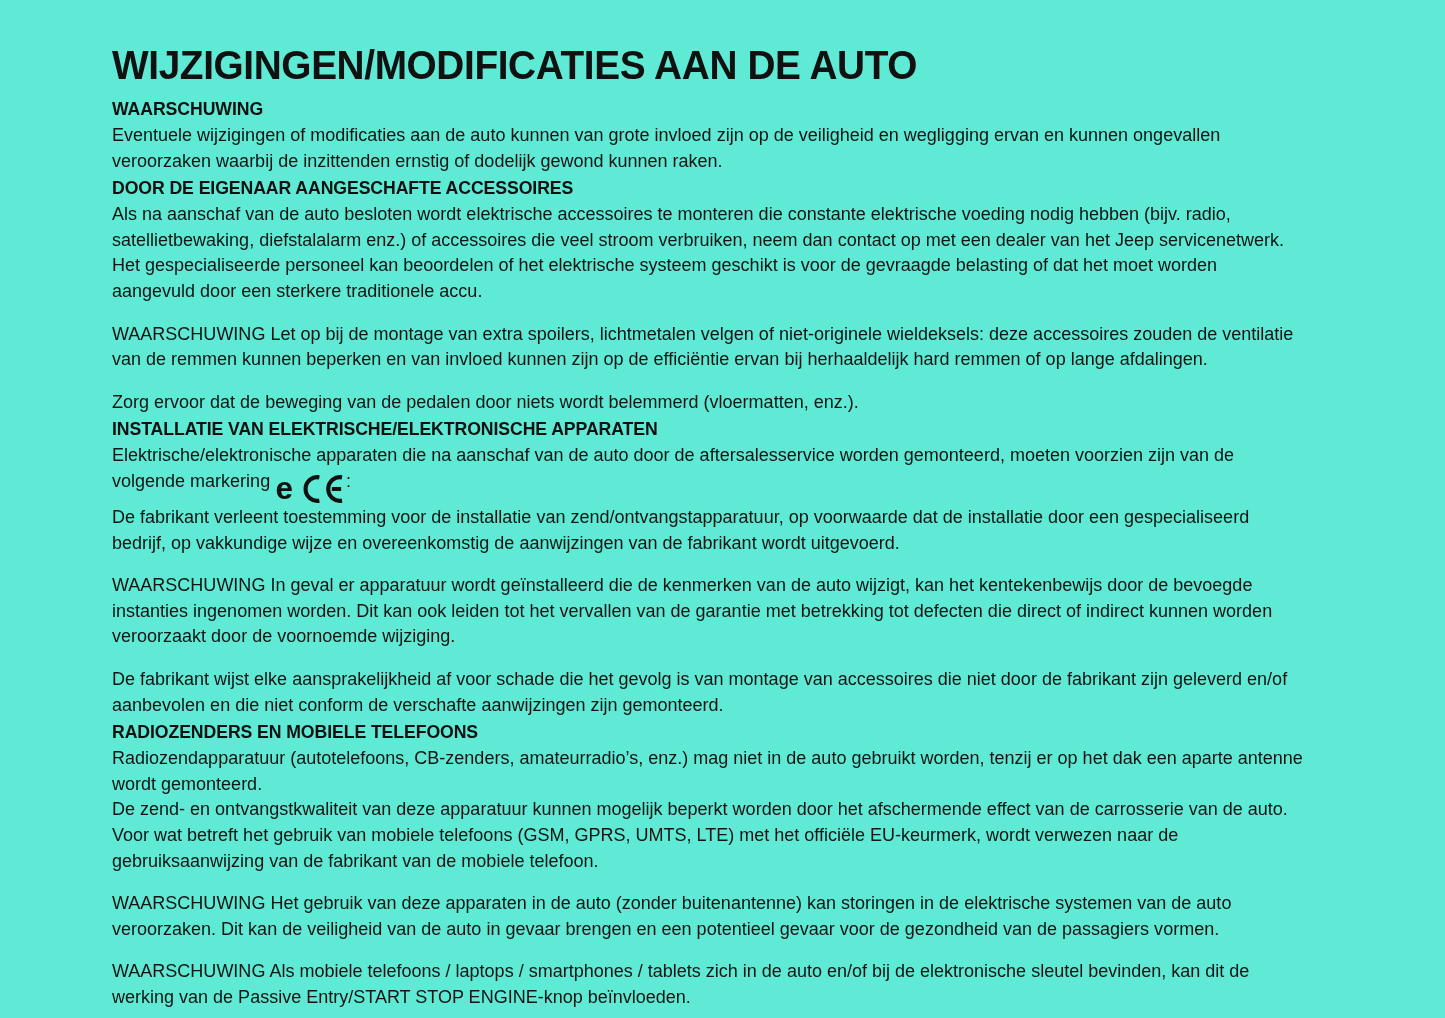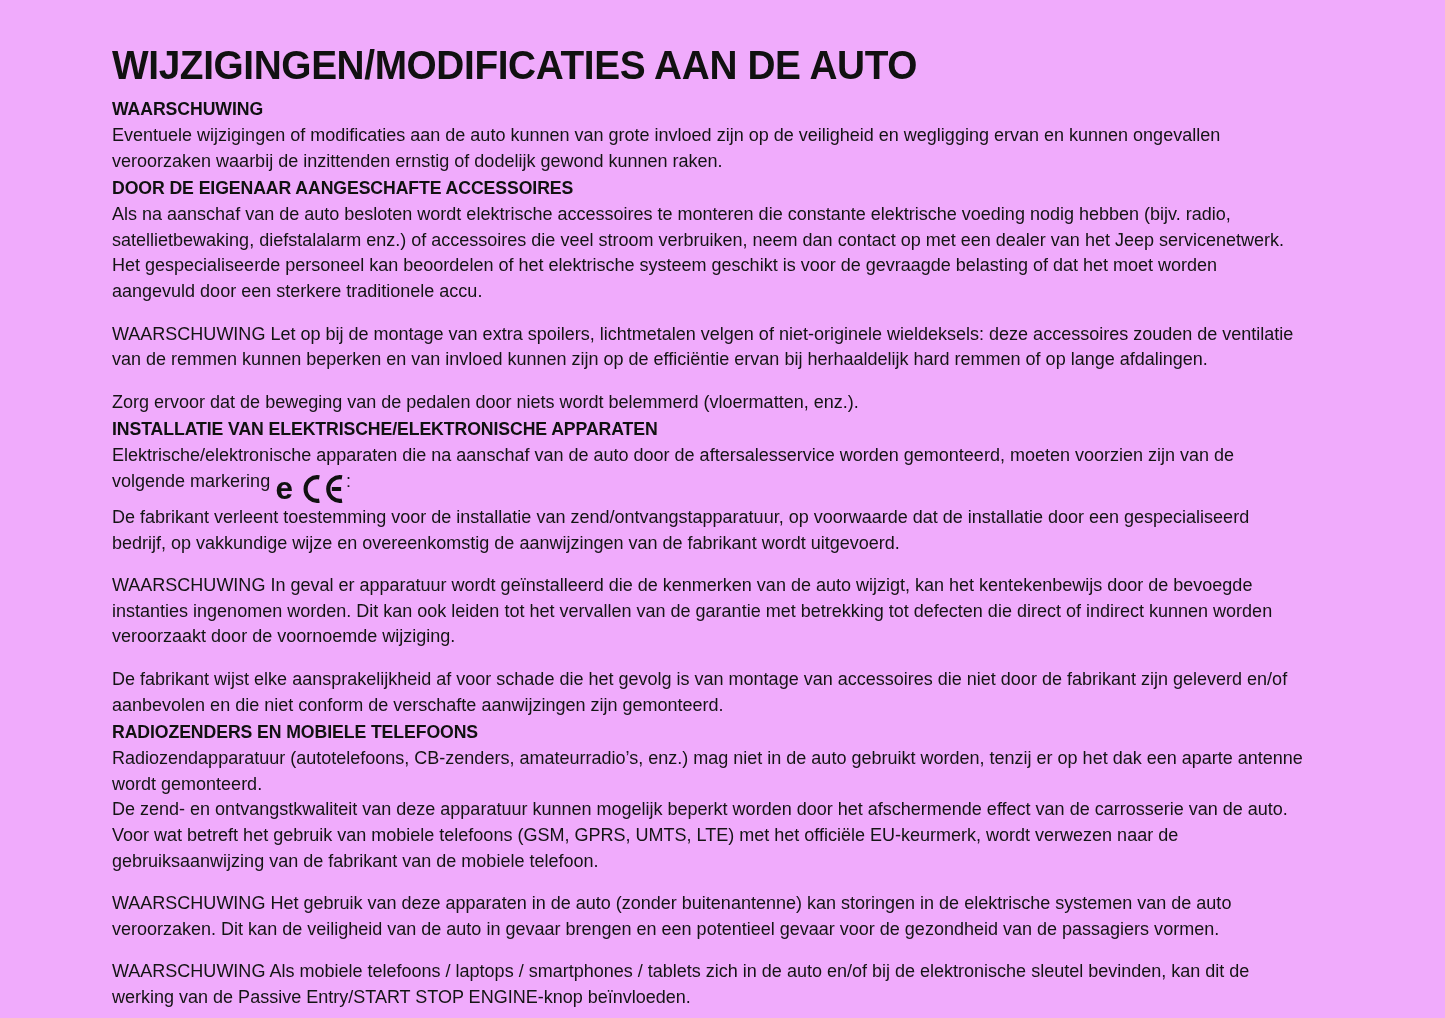--- a/index.html
+++ b/index.html
@@ -16,21 +16,21 @@
     color: #1a1a1a;
     -webkit-font-smoothing: antialiased;
   }
 
   .page {
     position: relative;
     width: 1445px;
     height: 1018px;
     box-sizing: border-box;
     padding: 42px 122px 0 112px;
-    background: #f0abfc;
+    background: #5eead4;
   }
 
   .doc-title {
     font-family: "Liberation Sans Narrow", "Liberation Sans", sans-serif;
     font-weight: bold;
     font-size: 40px;
     line-height: 46px;
     letter-spacing: -0.4px;
     color: #111111;
     margin: 0 0 9px 0;

